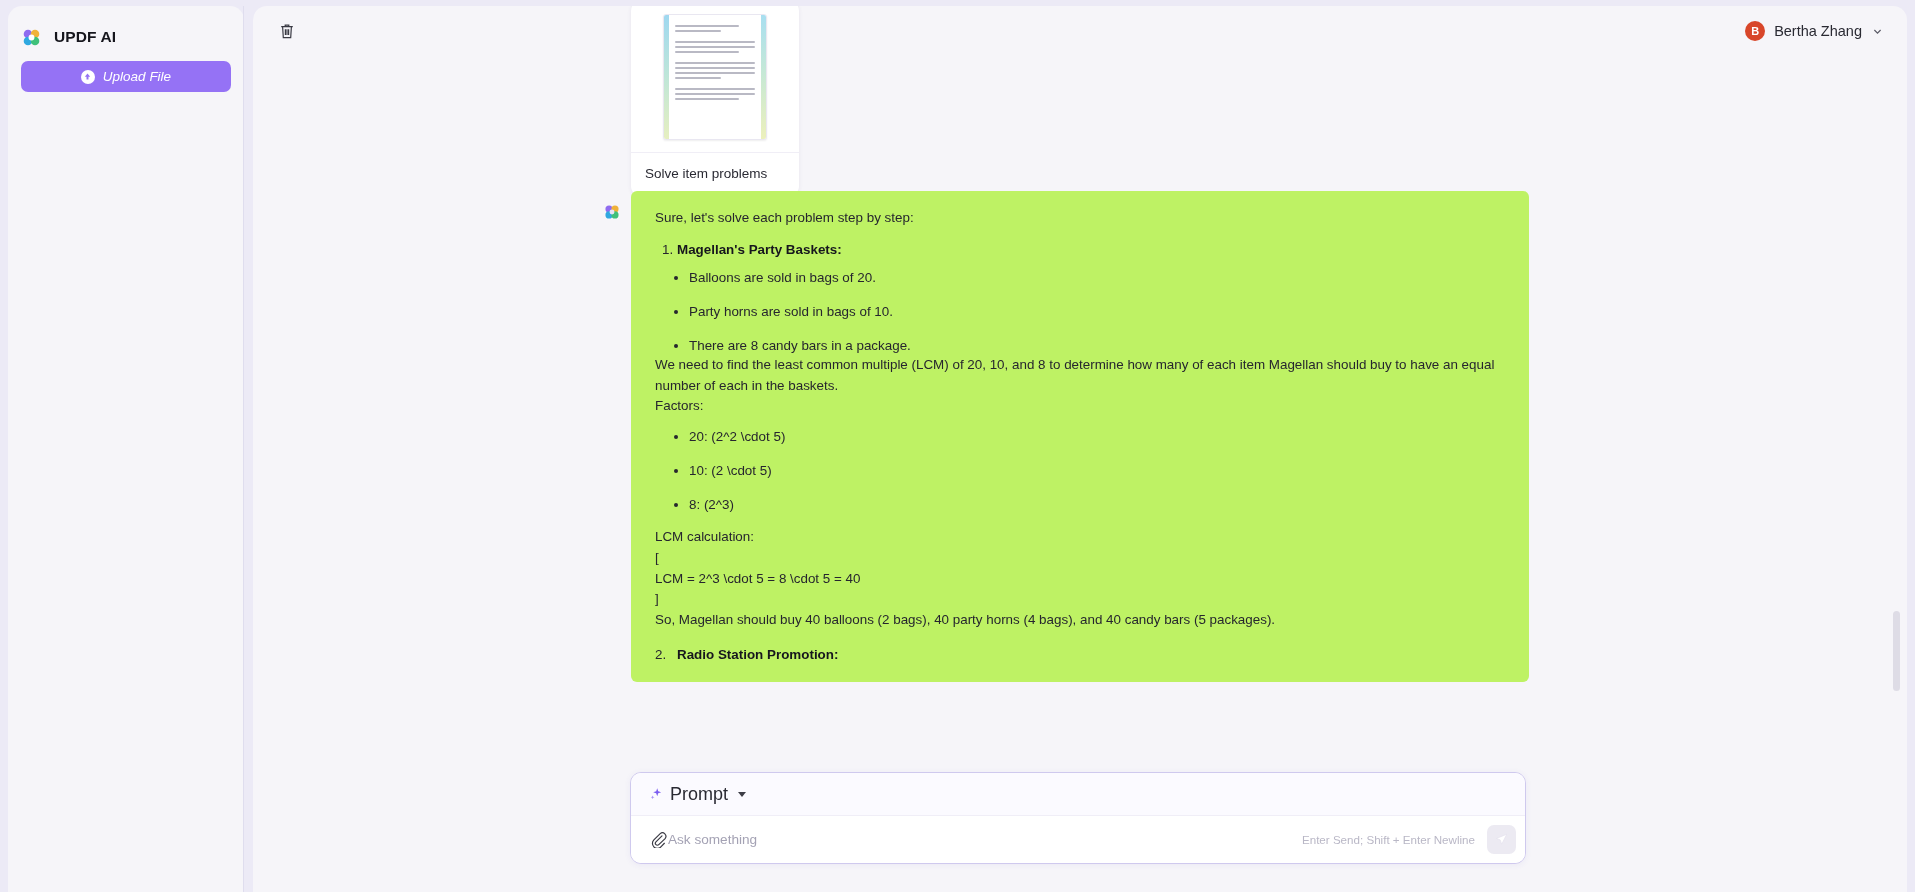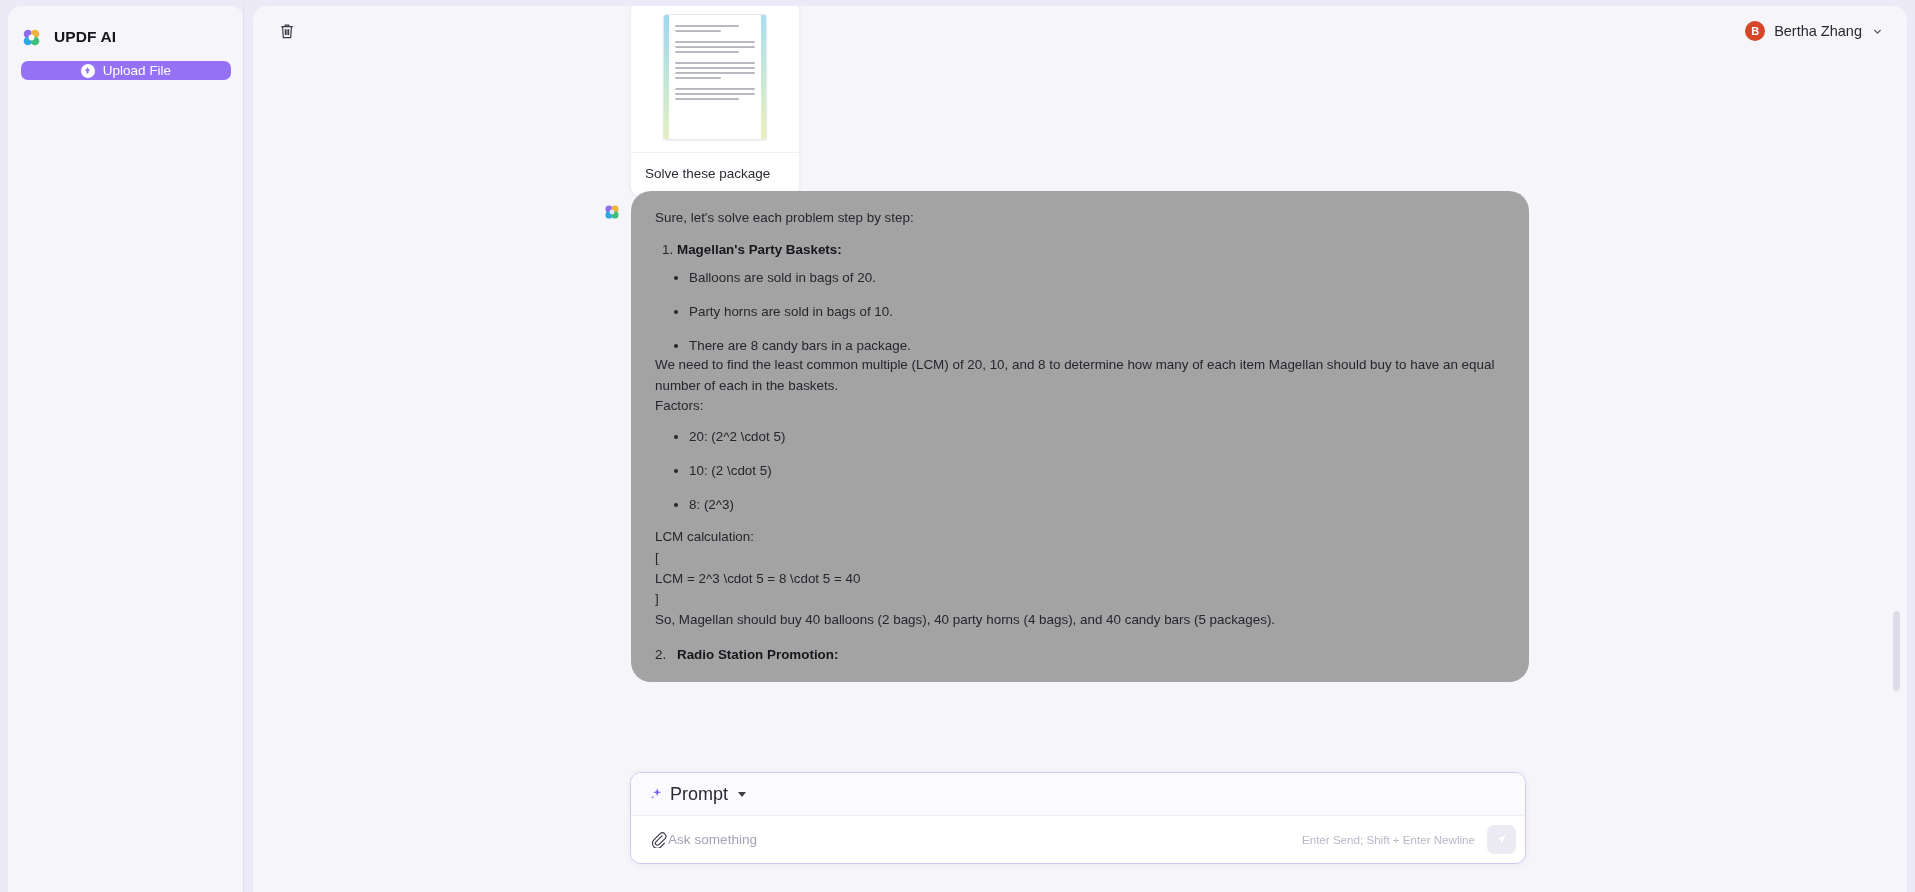--- a/index.html
+++ b/index.html
@@ -36,29 +36,30 @@
   .brand-title {
     font-size: 15.5px;
     font-weight: bold;
     color: #16161d;
     letter-spacing: .1px;
   }
   .upload-btn {
     display: flex; align-items: center; justify-content: center;
     gap: 8px;
     margin: 11px 13px 0 13px;
-    height: 19px;
+    height: 31px;
     background: #9572f5;
     border-radius: 7px;
     color: #ffffff;
     font-size: 13.5px;
     cursor: pointer;
     border: none;
     font-family: "Liberation Sans", sans-serif;
     width: 210px;
+    font-style: italic;
   }
   .upload-ico {
     width: 14px; height: 14px;
     border-radius: 50%;
     background: #ffffff;
     display:inline-flex; align-items:center; justify-content:center;
     flex: 0 0 14px;
   }
   .upload-ico svg { display:block; }
   .sidebar-divider {
@@ -183,22 +184,22 @@
   .assist-logo {
     position: absolute;
     left: 351px; top: 13px;
     width: 16px; height: 16px;
   }
   .assist-logo svg { display:block; }
   .assist-bubble {
     position: absolute;
     left: 378px; top: 0;
     width: 898px;
-    background: #a3a3a3;
-    border-radius: 20px;
+    background: #bef264;
+    border-radius: 6px;
     padding: 17px 24px 20px 24px;
   }
   .assist-bubble p {
     font-size: 13.4px;
     color: #26262e;
     line-height: 1.5;
   }
   .p-gap { }
   ol.steps {
     margin: 14px 0 0 0;
@@ -413,21 +414,21 @@
                 <div class="dl full"></div>
                 <div class="dl full"></div>
                 <div class="dl full"></div>
                 <div class="dl short gap"></div>
                 <div class="dl full"></div>
                 <div class="dl full"></div>
                 <div class="dl med"></div>
               </div>
             </div>
           </div>
-          <div class="user-card-label">Solve these package</div>
+          <div class="user-card-label">Solve item problems</div>
         </div>
 
         <div class="assist-row">
           <span class="assist-logo">
             <svg width="16" height="16" viewBox="0 0 20 20">
               <circle cx="6.3" cy="6.3" r="4.5" fill="#8f6bf0"></circle>
               <circle cx="13.7" cy="6.3" r="4.5" fill="#f0b23a"></circle>
               <circle cx="6.3" cy="13.7" r="4.5" fill="#2fa8e0"></circle>
               <circle cx="13.7" cy="13.7" r="4.5" fill="#3fc07a"></circle>
               <circle cx="10" cy="10" r="3.1" fill="#e5e2f5"></circle>

